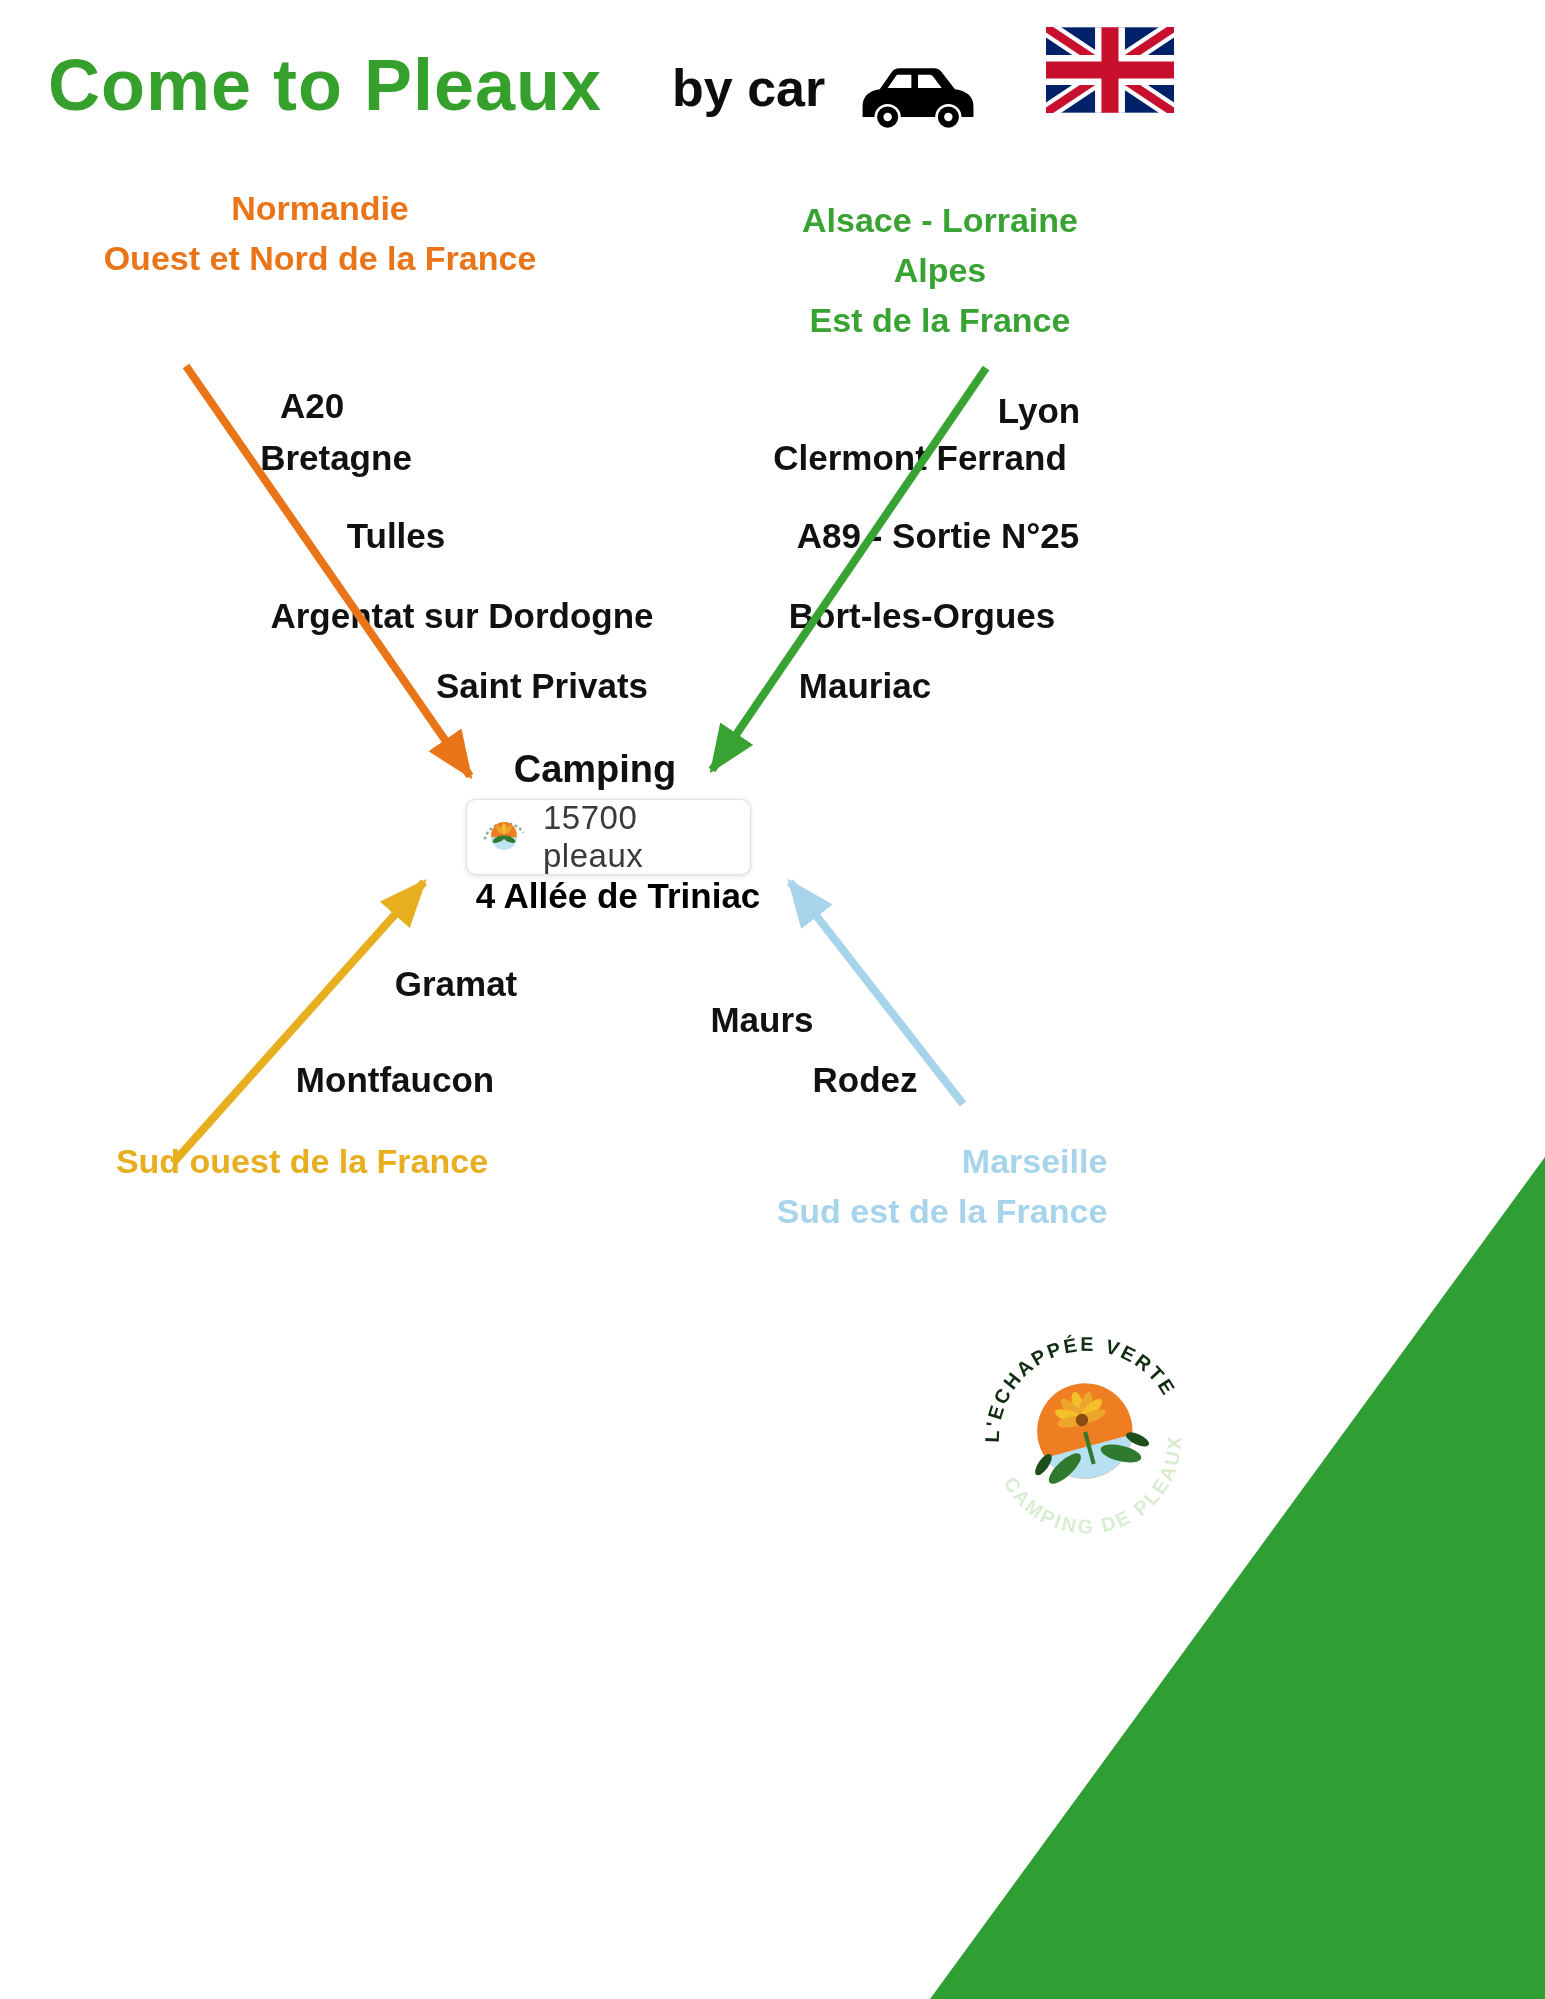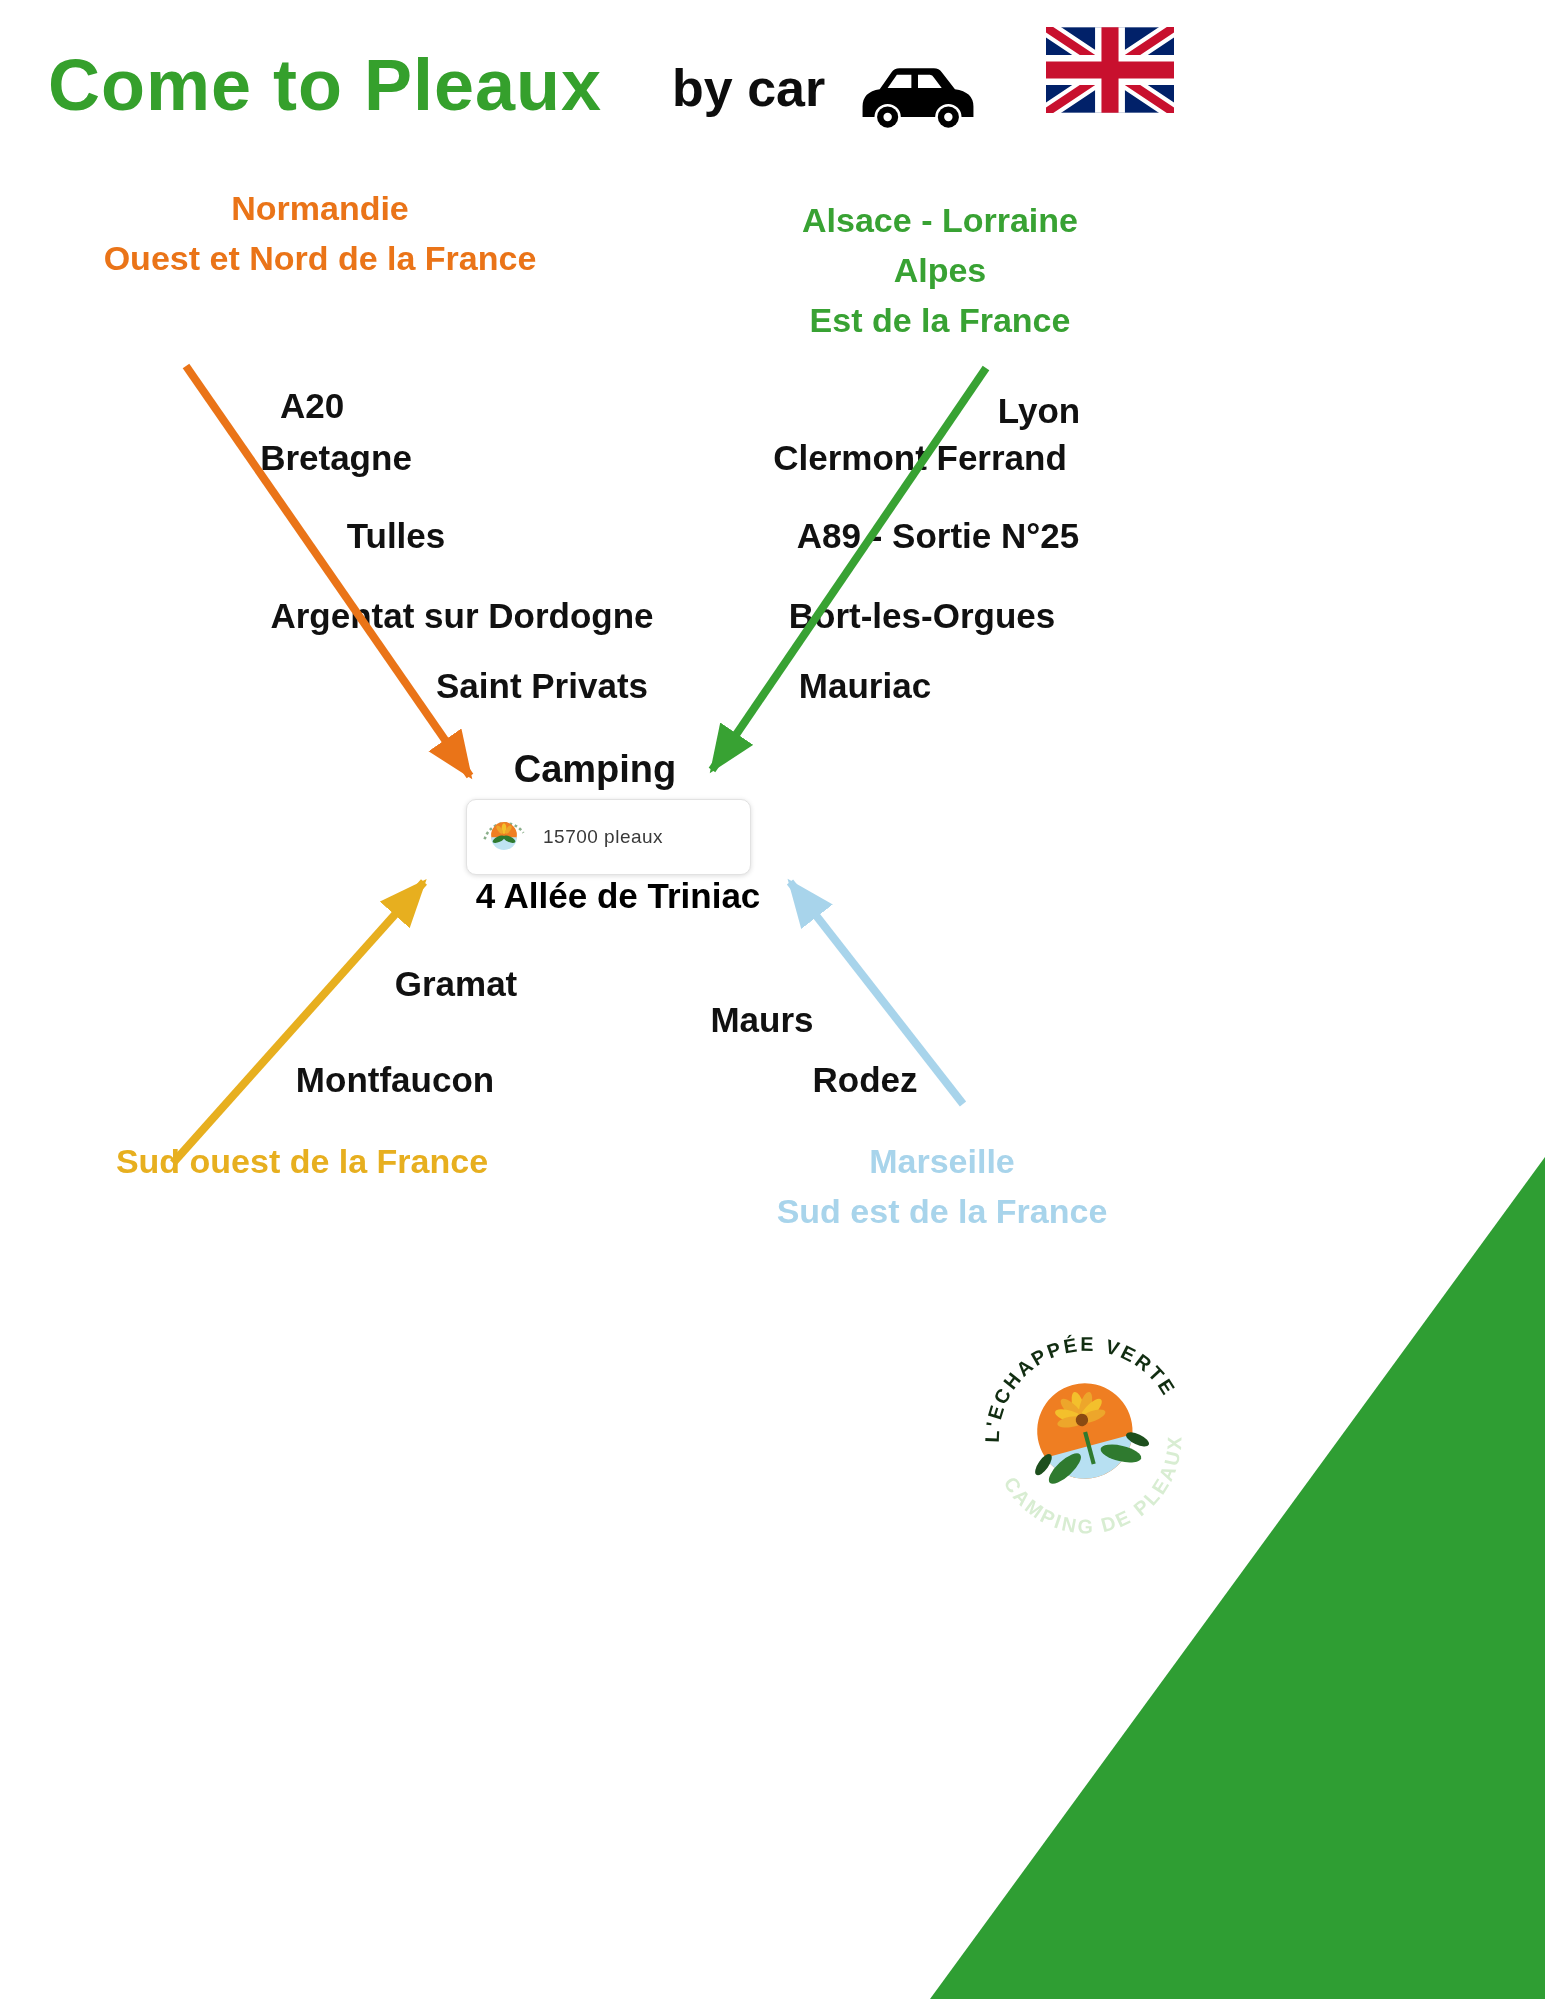--- a/index.html
+++ b/index.html
@@ -24,33 +24,33 @@
     left:672px; top:58px;
     font-size:52px; font-weight:800; color:#0d0d0d;
   }
   .car-icon { left:852px; top:52px; }
   .flag { left:1046px; top:27px; }
 
   .origin { font-size:34px; font-weight:700; line-height:50px; text-align:center; white-space:nowrap; }
   .origin-nw { left:320px; top:183px; color:#ea7418; }
   .origin-e  { left:940px; top:195px; color:#38a233; }
   .origin-sw { left:302px; top:1136px; color:#e7af1f; }
-  .origin-se { left:942px; top:1136px; color:#a8d4eb; }
+  .origin-se { left:942px; top:1136px; color:#a8d4eb;text-align:right; }
 
   .stop { font-size:35px; font-weight:700; color:#111; }
 
   .camping-label { left:595px; top:748px; font-size:38px; font-weight:700; color:#111; }
 
   .pin-card {
     left:466px; top:799px; width:285px; height:76px;
     background:#fff; border:1px solid #e2e2e2; border-radius:10px;
     box-shadow:0 1px 5px rgba(0,0,0,.14);
     display:flex; align-items:center; gap:10px; padding:6px 14px 6px 8px;
   }
-  .pin-text { font-size:19px; color:#3a3a3a; letter-spacing:0.5px; }
+  .pin-text { font-size:33px; color:#3a3a3a; letter-spacing:0.5px; }
 
   .address { left:618px; top:876px; font-size:35px; font-weight:700; color:#000000; }
 
   .arrow-layer { left:0; top:0; pointer-events:none; }
   .triangle-layer { left:900px; top:1140px; pointer-events:none; }
   .brand-logo { left:972px; top:1324px; }
 </style>
 </head>
 <body>
 

